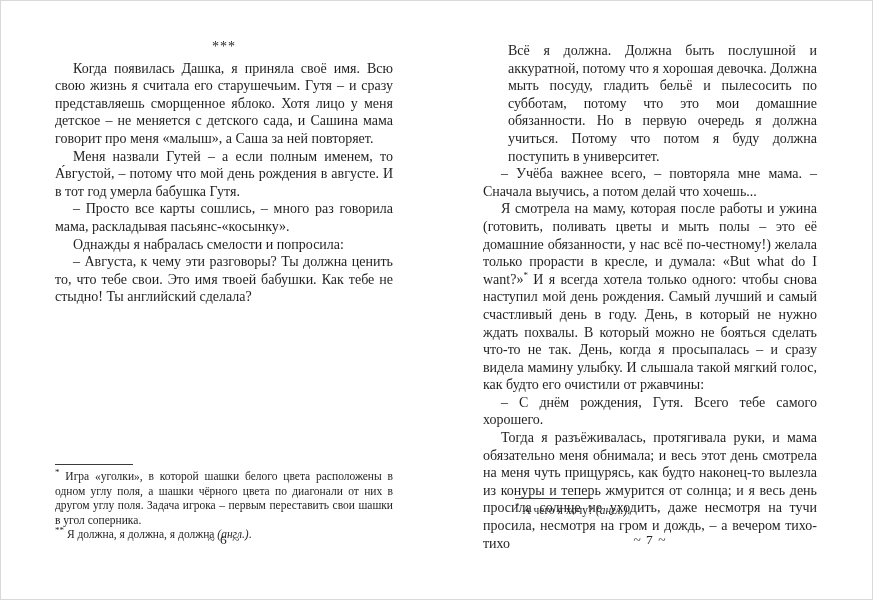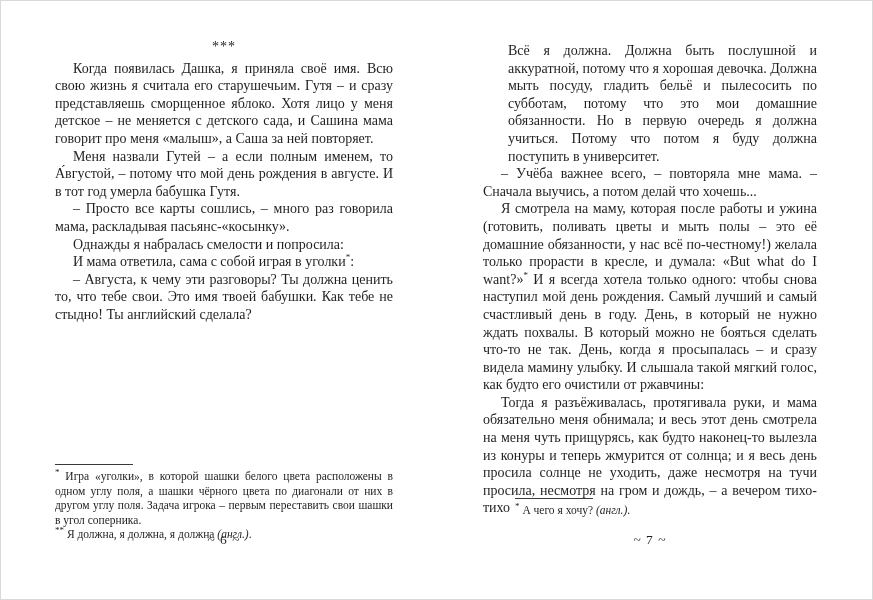--- a/index.html
+++ b/index.html
@@ -62,40 +62,40 @@
 
 <div class="frame"></div>
 
 <div class="page-body" id="left-body">
   <div class="section-marker">***</div>
   <div>
       <p class="para">Когда появилась Дашка, я приняла своё имя. Всю свою жизнь я считала его старушечьим. Гутя – и сразу представляешь сморщенное яблоко. Хотя лицо у меня детское – не меняется с детского сада, и Сашина мама говорит про меня «малыш», а Саша за ней повторяет.</p>
       <p class="para">Меня назвали Гутей – а если полным именем, то А́вгустой, – потому что мой день рождения в августе. И в тот год умерла бабушка Гутя.</p>
       <p class="para">– Просто все карты сошлись, – много раз говорила мама, раскладывая пасьянс-«косынку».</p>
       <p class="para">Однажды я набралась смелости и попросила:</p>
-      <p class="para">И мама ответила, сама с собой играя в уголки<sup>*</sup>:</p>
       <p class="para">– Августа, к чему эти разговоры? Ты должна ценить то, что тебе свои. Это имя твоей бабушки. Как тебе не стыдно! Ты английский сделала?</p>
     </div>
 </div>
 
 <div class="footnote-block" id="left-fn">
   <div class="fn-rule"></div>
   <div>
       <p class="footnote"><sup>*</sup> Игра «уголки», в которой шашки белого цвета расположены в одном углу поля, а шашки чёрного цвета по диагонали от них в другом углу поля. Задача игрока – первым переставить свои шашки в угол соперника.</p>
       <p class="footnote"><sup>**</sup> Я должна, я должна, я должна <i>(англ.)</i>.</p>
     </div>
 </div>
 
 <div class="page-number" id="pn-left">~ 6 ~</div>
 
 <div class="page-body" id="right-body">
   <div>
       <p class="para">Всё я должна. Должна быть послушной и аккуратной, потому что я хорошая девочка. Должна мыть посуду, гладить бельё и пылесосить по субботам, потому что это мои домашние обязанности. Но в первую очередь я должна учиться. Потому что потом я буду должна поступить в университет.</p>
       <p class="para">– Учёба важнее всего, – повторяла мне мама. – Сначала выучись, а потом делай что хочешь...</p>
       <p class="para">Я смотрела на маму, которая после работы и ужина (готовить, поливать цветы и мыть полы – это её домашние обязанности, у нас всё по-честному!) желала только прорасти в кресле, и думала: «But what do I want?»<sup>*</sup> И я всегда хотела только одного: чтобы снова наступил мой день рождения. Самый лучший и самый счастливый день в году. День, в который не нужно ждать похвалы. В который можно не бояться сделать что-то не так. День, когда я просыпалась – и сразу видела мамину улыбку. И слышала такой мягкий голос, как будто его очистили от ржавчины:</p>
+      <p class="para">– С днём рождения, Гутя. Всего тебе самого хорошего.</p>
       <p class="para">Тогда я разъёживалась, протягивала руки, и мама обязательно меня обнимала; и весь этот день смотрела на меня чуть прищурясь, как будто наконец-то вылезла из конуры и теперь жмурится от солнца; и я весь день просила солнце не уходить, даже несмотря на тучи просила, несмотря на гром и дождь, – а вечером тихо-тихо</p>
     </div>
 </div>
 
 <div class="footnote-block" id="right-fn">
   <div class="fn-rule"></div>
   <div>
       <p class="footnote"><sup>*</sup> А чего я хочу? <i>(англ.)</i>.</p>
     </div>
 </div>

